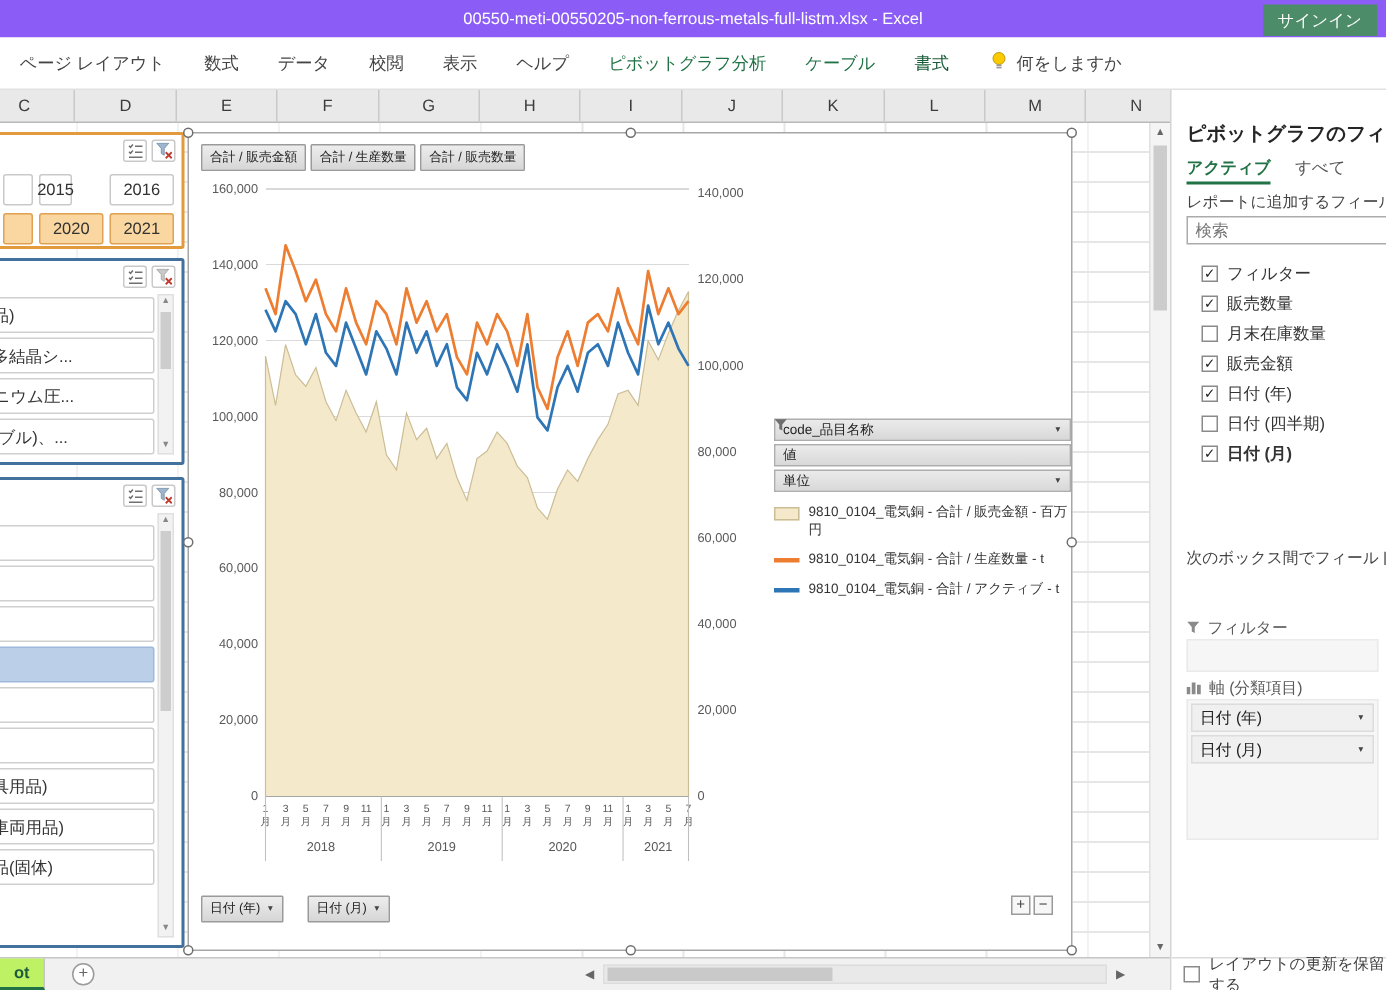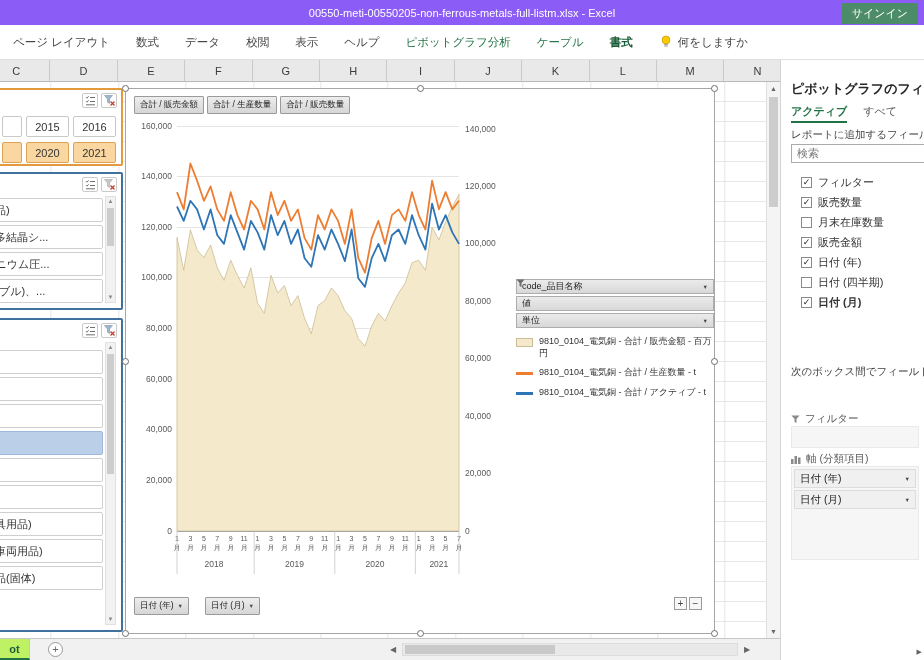--- a/index.html
+++ b/index.html
@@ -9,21 +9,21 @@
 
 
 .titlebar{position:absolute;left:0;top:0;width:100%;height:25px;background:#8b5cf6;color:#fff;font-size:11px;display:flex;align-items:center;justify-content:center}
 .signin{position:absolute;right:6px;top:3px;background:#4d8c69;color:#fff;padding:3px 10px;font-size:11px;cursor:pointer}
 
 
 .ribbon{position:absolute;top:25px;left:0;width:100%;height:35px;background:#fff;border-bottom:1px solid #e1e1e1;display:flex;align-items:center;font-size:11.5px;color:#444}
 #ribbon-tabs{display:flex;height:100%}
 .rtab{padding:0 13px;height:100%;display:flex;align-items:center;cursor:pointer;white-space:nowrap}
 .rtab.ctx{color:#217346}
-.rtab.act{color:#185c38;font-weight:bold}
+.rtab.act{color:#185c38;font-weight:normal}
 .tellme{display:flex;align-items:center;gap:6px;margin-left:14px;white-space:nowrap}
 
 
 .colheaders{position:absolute;top:60px;left:0;width:780px;height:22px;background:#e9e9e9;border-bottom:1px solid #b9b9b9;display:flex;overflow:hidden}
 .ch{flex:0 0 67.4px;border-right:1px solid #c9c9c9;color:#3c3c3c;font-size:11px;display:flex;align-items:center;justify-content:center}
 .ch:first-child{margin-left:-17px}
 
 
 .sheet{position:absolute;left:0;top:82px;width:766px;height:556px;background:
  repeating-linear-gradient(to bottom,transparent 0 19px,#e6e6e6 19px 20px),
@@ -161,21 +161,21 @@
         </span>
       <span class="sl-ic">
           <svg width="11" height="11" viewBox="0 0 11 11">
             <path d="M0.5 0.5h8l-3 3.5v4.5l-2-1.2V4z" fill="#9db6ce" stroke="#6b87a0" stroke-width="0.5"></path>
             <path d="M6.5 6.5l4 4M10.5 6.5l-4 4" stroke="#c0392b" stroke-width="1.2"></path>
           </svg>
         </span>
     </div>
     <div id="year-items">
         <div class="yitem" style="left: 40px; top: 26px; width: 20px;"></div>
-        <div class="yitem" style="left: 64px; top: 26px; width: 43px;">2015</div>
+        <div class="yitem" style="left: 64px; top: 26px; width: 22px;">2015</div>
         <div class="yitem" style="left: 111px; top: 26px; width: 43px;">2016</div>
         <div class="yitem sel" style="left: 40px; top: 52px; width: 20px;"></div>
         <div class="yitem sel" style="left: 64px; top: 52px; width: 43px;">2020</div>
         <div class="yitem sel" style="left: 111px; top: 52px; width: 43px;">2021</div>
       </div>
   </div>
 
   <div class="slicer s2">
     <div class="sl-icons">
       <span class="sl-ic">
@@ -465,20 +465,24 @@
           <span class="dd">▼</span>
         </div>
         <div class="p-aitem">
           <span>日付 (月)</span>
           <span class="dd">▼</span>
         </div>
       </div>
 
     <span class="p-right-ar">▶</span>
 
+    <div class="p-defer">
+      <span class="cb"></span>
+      <span>レイアウトの更新を保留する</span>
+    </div>
   </div>
 
   <div class="bottombar">
     <div class="sheettab">ot</div>
     <div class="addsheet">+</div>
     <span class="hs-ar" style="left:386px">◀</span>
     <div class="hs-track">
       <div class="hs-thumb"></div>
     </div>
     <span class="hs-ar" style="left:740px">▶</span>

